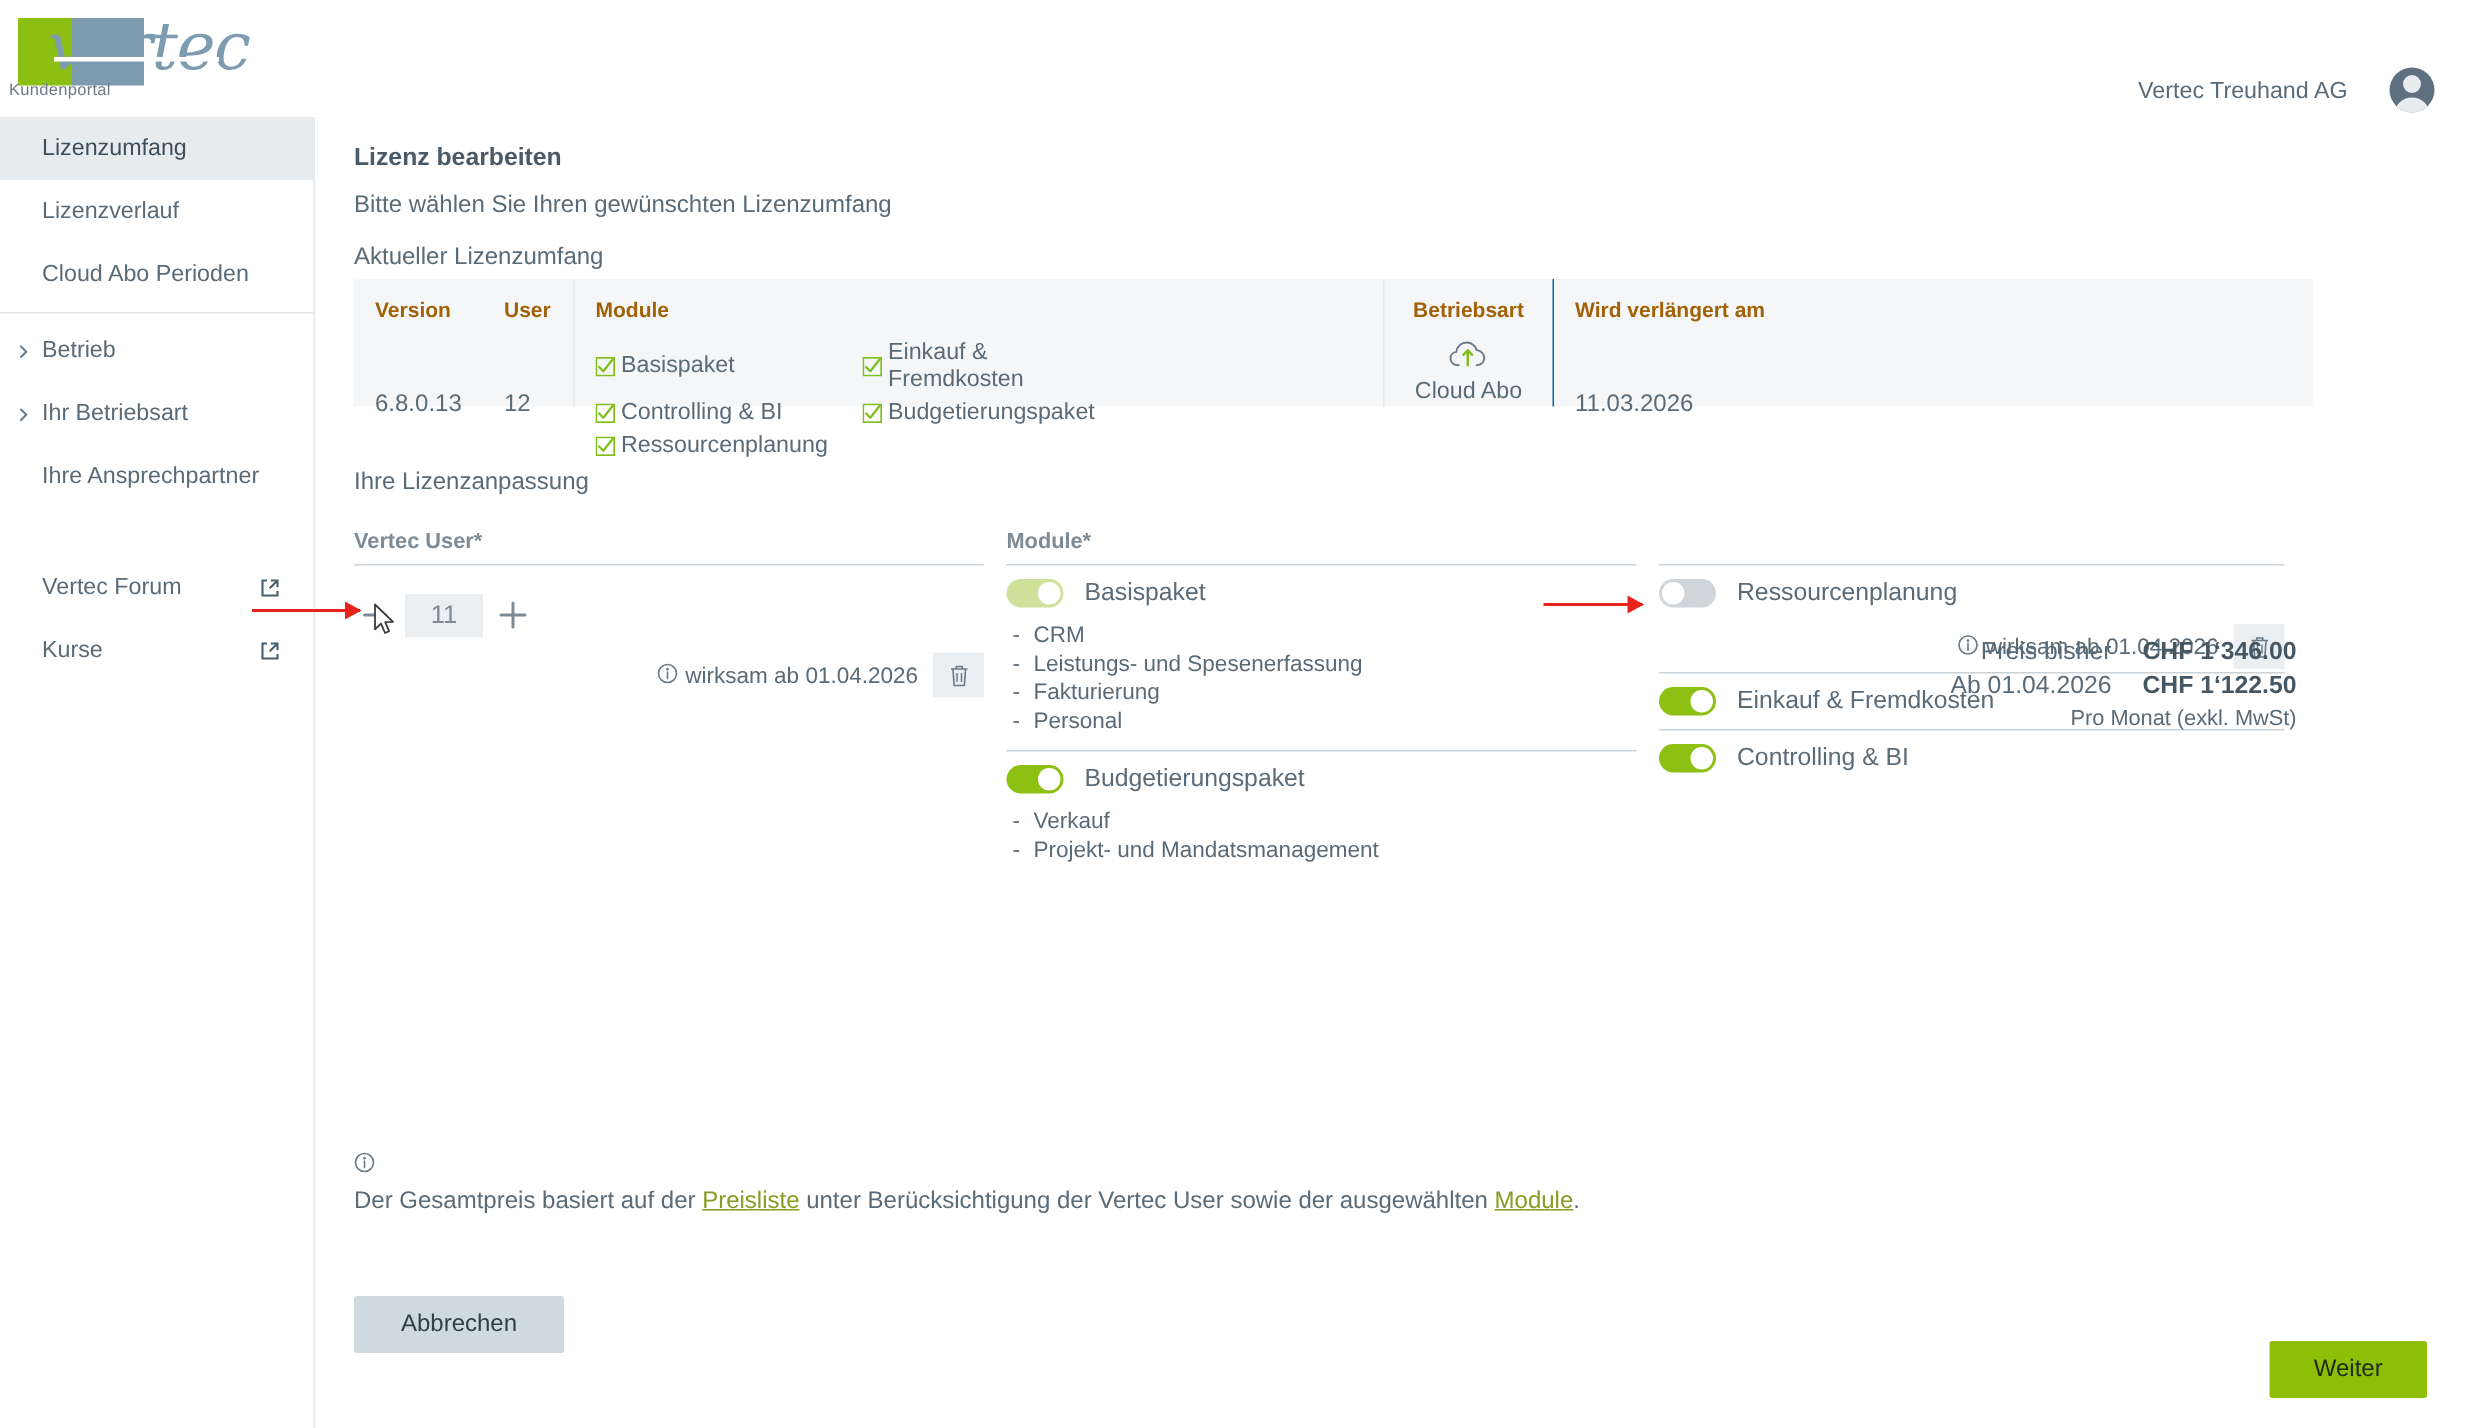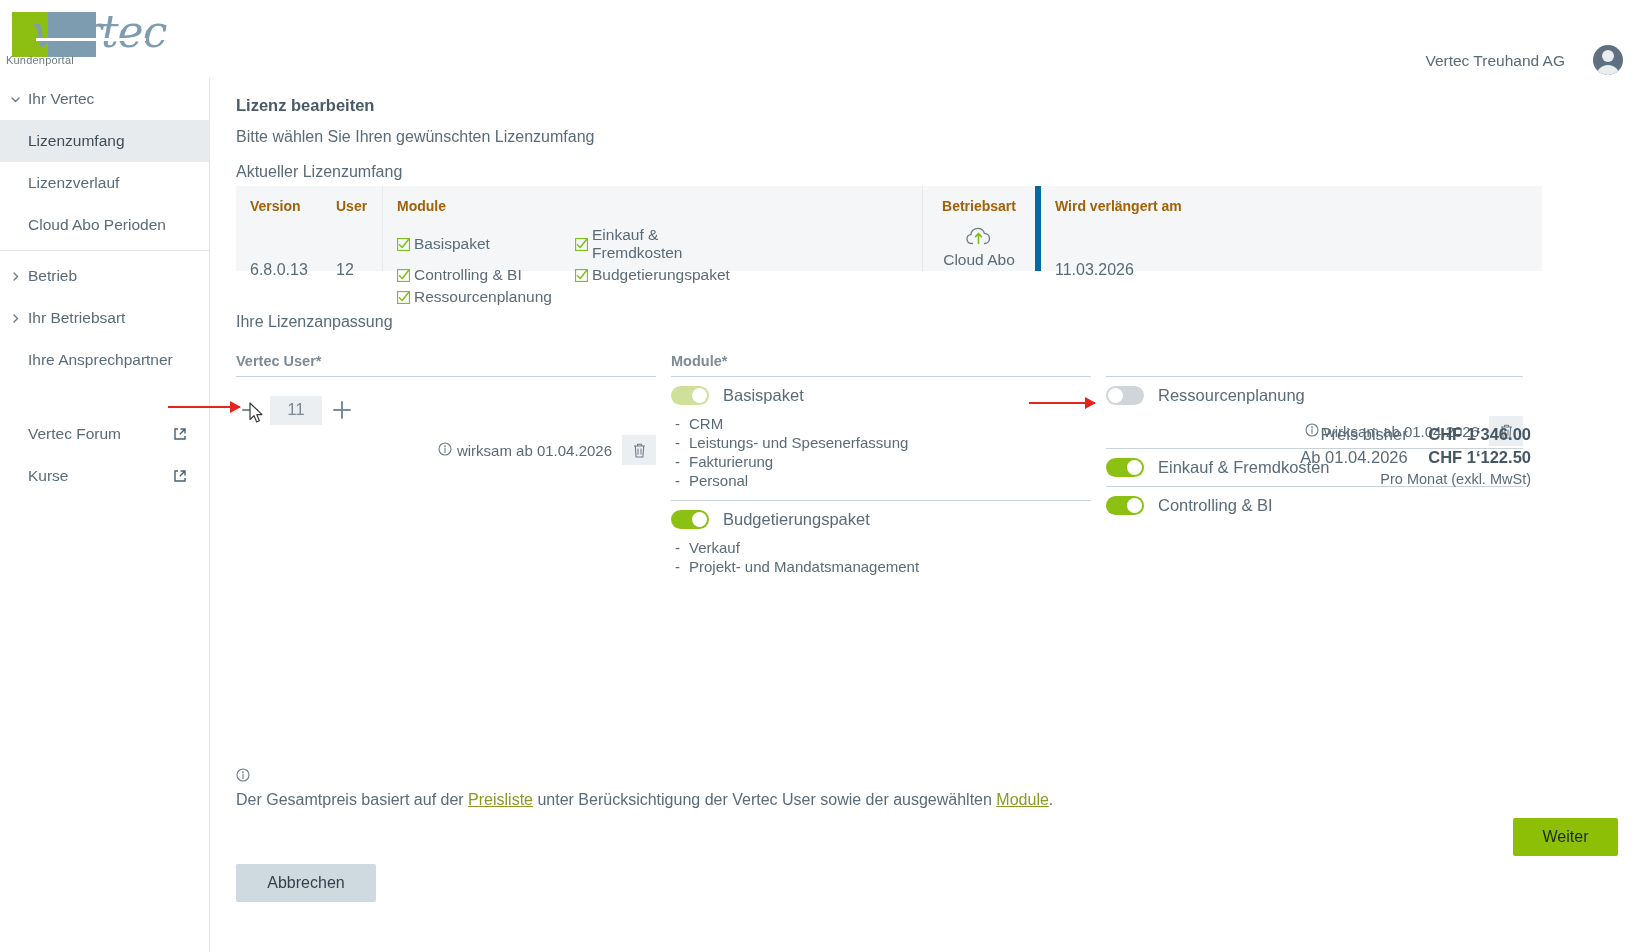--- a/index.html
+++ b/index.html
@@ -56,21 +56,21 @@
   .h-sub   { position:absolute; left:25px; top:50px; font-size:16px; color:#5a6b78; }
   .sec-lbl { position:absolute; left:25px; top:85px; font-size:16px; color:#5a6b78; }
 
   
   .lic-table { position:absolute; left:25px; top:108px; width:1306px; height:85px; background:#f5f6f7; display:flex; }
   .lic-col { position:relative; height:85px; padding:12px 14px 0 14px; }
   .lic-col.c-version { width:86px; }
   .lic-col.c-user { width:60px; }
   .lic-col.c-module { width:540px; border-left:1px solid #e6e8ea; }
   .lic-col.c-betrieb { width:113px; border-left:1px solid #e6e8ea; text-align:center; padding-left:6px; padding-right:6px; }
-  .lic-col.c-renew { flex:1; border-left:6px solid #0369a1; }
+  .lic-col.c-renew { flex:1; border-left:1px solid #0369a1; }
   .lic-head { font-size:14px; font-weight:bold; color:#a16207; margin-bottom:12px; }
   .lic-val { font-size:16px; color:#5a6b78;margin-top:47px; }
   .mod-grid { display:flex; flex-wrap:wrap; }
   .mod-cell { width:178px; font-size:15.5px; color:#5a6b78; margin-bottom:4px; display:flex; align-items:center; }
   .cbox { width:13px; height:13px; margin-right:4px; flex:none; }
   .cloudlbl { font-size:15.5px; color:#5a6b78; margin-top:2px; }
 
   
   .adj-lbl { position:absolute; left:25px; top:235px; font-size:16px; color:#5a6b78; }
 
@@ -106,21 +106,21 @@
   .price-note { font-size:14.5px; color:#5a6b78; margin-top:2px; }
 
   
   .note { position:absolute; left:25px; top:690px; width:820px; }
   .note .ico { margin-bottom:3px; }
   .note-txt { font-size:16px; color:#5a6b78; line-height:22px; }
   .note-txt a { color:#8a9a22; text-decoration:underline; }
 
   .btn { position:absolute; height:38px; display:flex; align-items:center; justify-content:center; font-size:16px; cursor:pointer; }
   .btn-cancel { left:25px; top:786px; width:140px; background:#cfd9e0; color:#33404a; border-radius:2px; }
-  .btn-next { right:25px; top:740px; width:105px; background:#8cbf06; color:#1f2a12; border-radius:2px; }
+  .btn-next { right:25px; top:816px; width:105px; background:#8cbf06; color:#1f2a12; border-radius:2px; }
 
   
   .arrow { position:absolute; height:2px; background:#e8231b; }
   .arrow::after { content:""; position:absolute; right:-1px; top:-5px; width:0; height:0; border-left:11px solid #e8231b; border-top:6px solid transparent; border-bottom:6px solid transparent; }
   .cursor { position:absolute; width:16px; height:22px; }
 </style>
 </head>
 <body>
 
 <div class="app">
@@ -132,28 +132,20 @@
       <div class="logo-word">vertec</div>
       <div class="logo-bar"></div>
     </div>
     <div class="logo-sub">Kundenportal</div>
     <div class="acct-name">Vertec Treuhand AG</div>
     <div class="avatar"></div>
   </div>
 
   <div class="sidebar">
     <div id="side-list">
-        <div class="side-item ">
-          <span class="chev">
-            <svg width="11" height="11" viewBox="0 0 11 11">
-              <path d="M2 4 L5.5 7.5 L9 4" fill="none" stroke="#6b7c88" stroke-width="1.4" stroke-linecap="round" stroke-linejoin="round"></path>
-            </svg>
-          </span>
-          <span class="lbl">Ihr Vertec</span>
-        </div>
         <div class="side-item child active">
           <span class="lbl">Lizenzumfang</span>
         </div>
         <div class="side-item child ">
           <span class="lbl">Lizenzverlauf</span>
         </div>
         <div class="side-item child ">
           <span class="lbl">Cloud Abo Perioden</span>
         </div>
         <div class="side-sep"></div>

